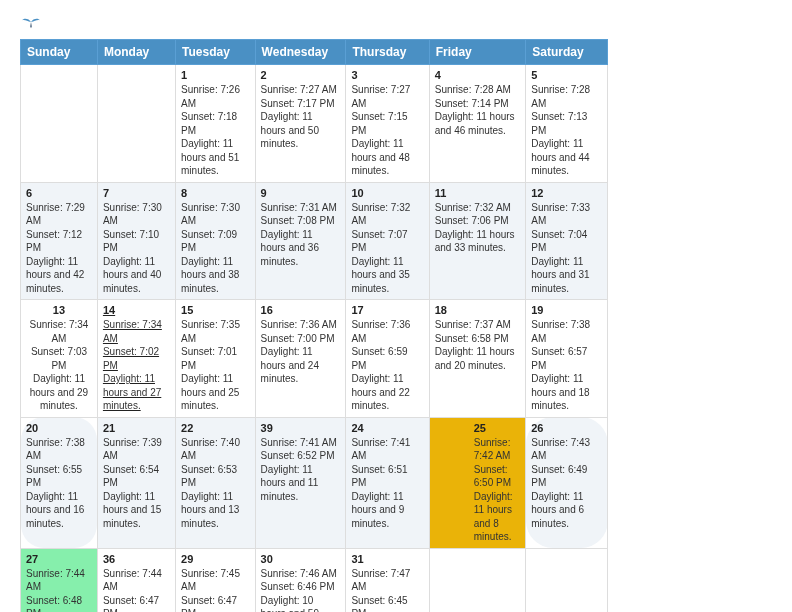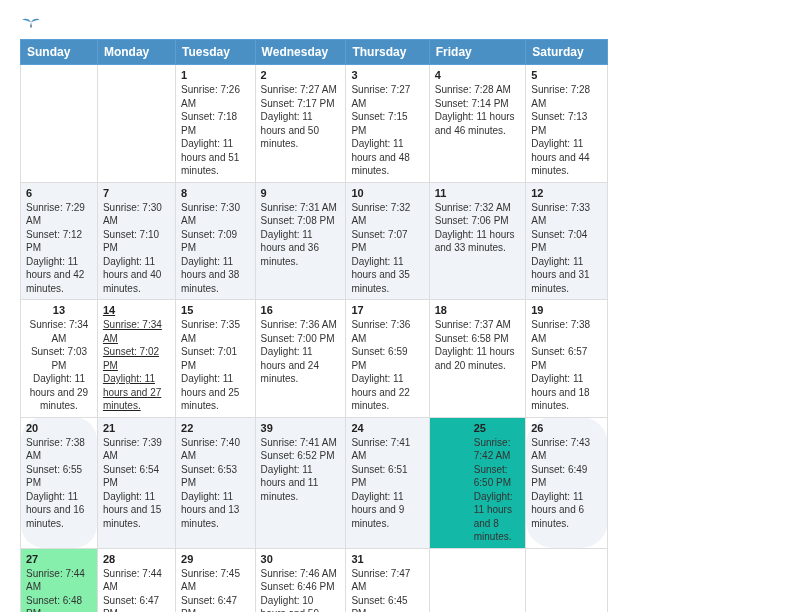--- a/index.html
+++ b/index.html
@@ -232,36 +232,36 @@
             <div class="cell-text">Sunrise: 7:40 AM<br>Sunset: 6:53 PM<br>Daylight: 11 hours and 13 minutes.</div>
           </td>
           <td style="background: rgb(240, 244, 248);">
             <span class="day-num">39</span>
             <div class="cell-text">Sunrise: 7:41 AM<br>Sunset: 6:52 PM<br>Daylight: 11 hours and 11 minutes.</div>
           </td>
           <td style="background: rgb(240, 244, 248);">
             <span class="day-num">24</span>
             <div class="cell-text">Sunrise: 7:41 AM<br>Sunset: 6:51 PM<br>Daylight: 11 hours and 9 minutes.</div>
           </td>
-          <td style="background: #14b8a6; padding-left: 44px;">
+          <td style="background: #eab308; padding-left: 44px;">
             <span class="day-num">25</span>
             <div class="cell-text">Sunrise: 7:42 AM<br>Sunset: 6:50 PM<br>Daylight: 11 hours and 8 minutes.</div>
           </td>
           <td style="background: rgb(240, 244, 248); border-radius: 27px;">
             <span class="day-num">26</span>
             <div class="cell-text">Sunrise: 7:43 AM<br>Sunset: 6:49 PM<br>Daylight: 11 hours and 6 minutes.</div>
           </td>
         </tr>
         <tr>
           <td style="background: #86efac;">
             <span class="day-num">27</span>
             <div class="cell-text">Sunrise: 7:44 AM<br>Sunset: 6:48 PM<br>Daylight: 11 hours and 4 minutes.</div>
           </td>
           <td style="background: rgb(255, 255, 255);">
-            <span class="day-num">28</span>
+            <span class="day-num">36</span>
             <div class="cell-text">Sunrise: 7:44 AM<br>Sunset: 6:47 PM<br>Daylight: 11 hours and 3 minutes.</div>
           </td>
           <td style="background: rgb(255, 255, 255);">
             <span class="day-num">29</span>
             <div class="cell-text">Sunrise: 7:45 AM<br>Sunset: 6:47 PM<br>Daylight: 11 hours and 1 minute.</div>
           </td>
           <td style="background: rgb(255, 255, 255);">
             <span class="day-num">30</span>
             <div class="cell-text">Sunrise: 7:46 AM<br>Sunset: 6:46 PM<br>Daylight: 10 hours and 59 minutes.</div>
           </td>

